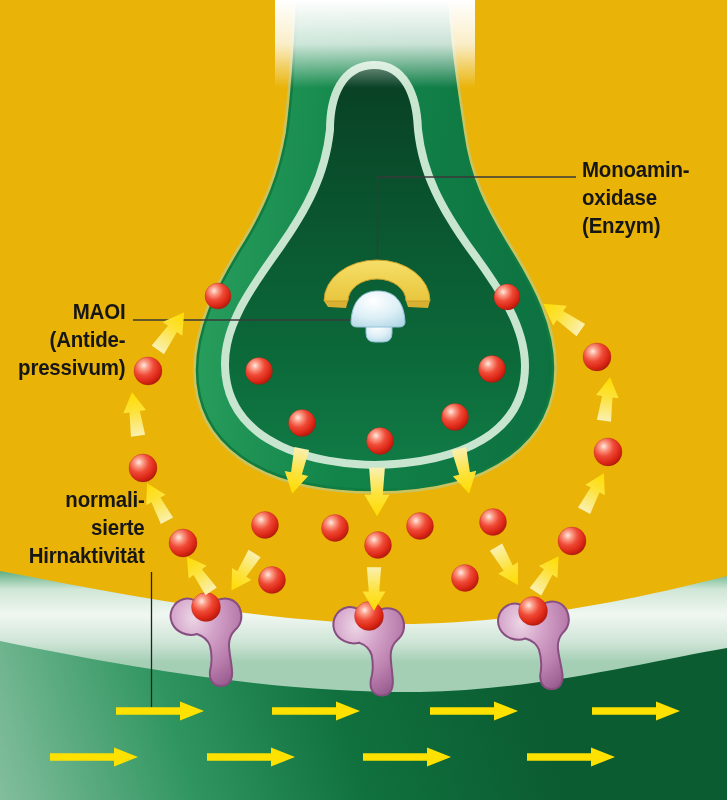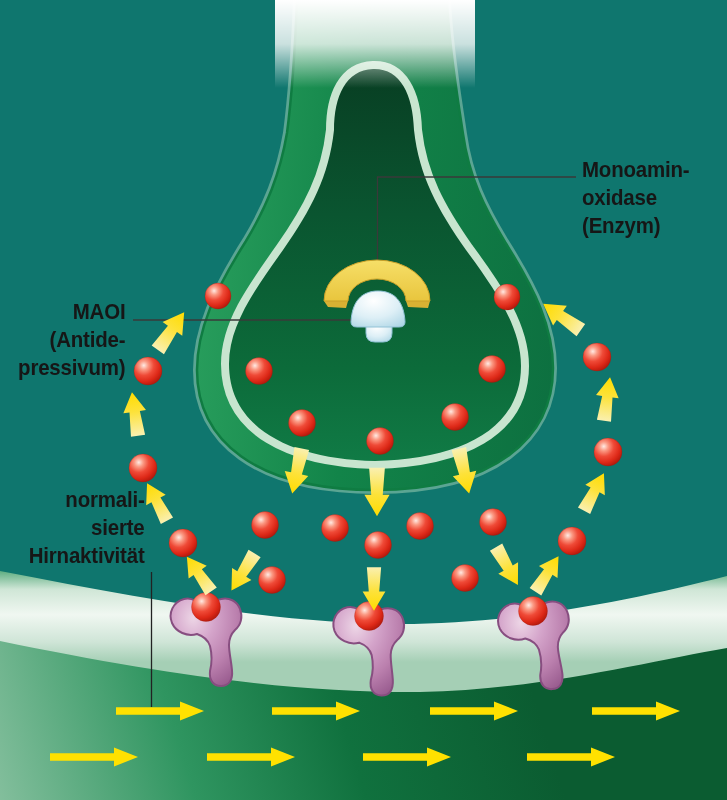--- a/index.html
+++ b/index.html
@@ -1,16 +1,16 @@
 <!DOCTYPE html>
 <html><head>
 <meta charset="utf-8">
 <style>
   html,body{margin:0;padding:0;background:#fff;}
-  #stage{position:relative;width:727px;height:800px;background:#0f766e;overflow:hidden;
+  #stage{position:relative;width:727px;height:800px;background:#eab308;overflow:hidden;
          font-family:"Liberation Sans",sans-serif;}
   #art{position:absolute;left:0;top:0;}
   .lbl{position:absolute;font-weight:700;font-size:22px;line-height:28px;
        letter-spacing:-0.2px;color:#161616;white-space:nowrap;}
   .lbl .ln{display:block;}
   .lbl.left{text-align:left;transform:scaleX(.93);transform-origin:left top;}
   .lbl.right{text-align:right;transform:scaleX(.93);transform-origin:right top;}
   #lbl-enzyme{left:582px;top:156px;}
   #lbl-maoi{right:602px;top:298px;}
   #lbl-activity{right:582px;top:486px;}

